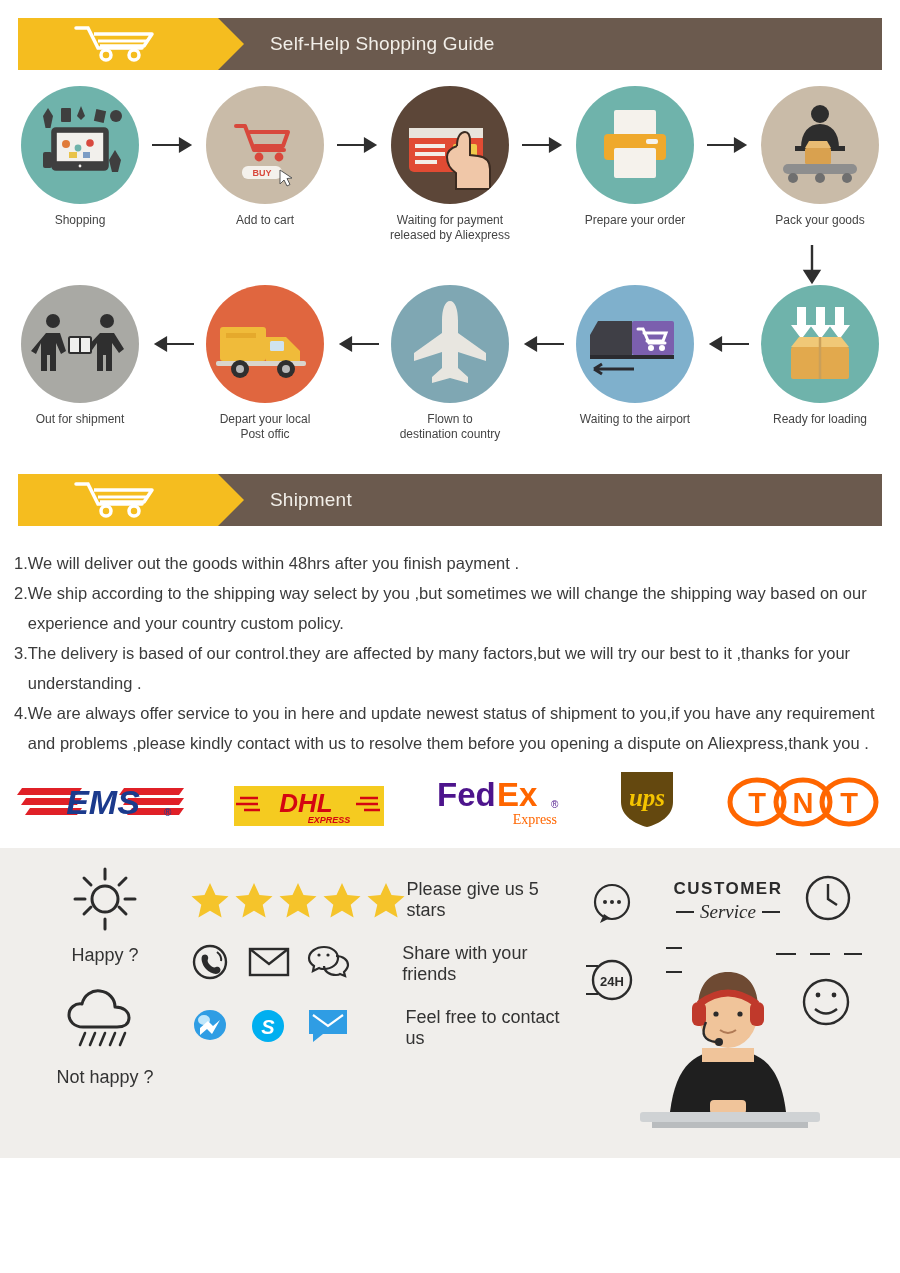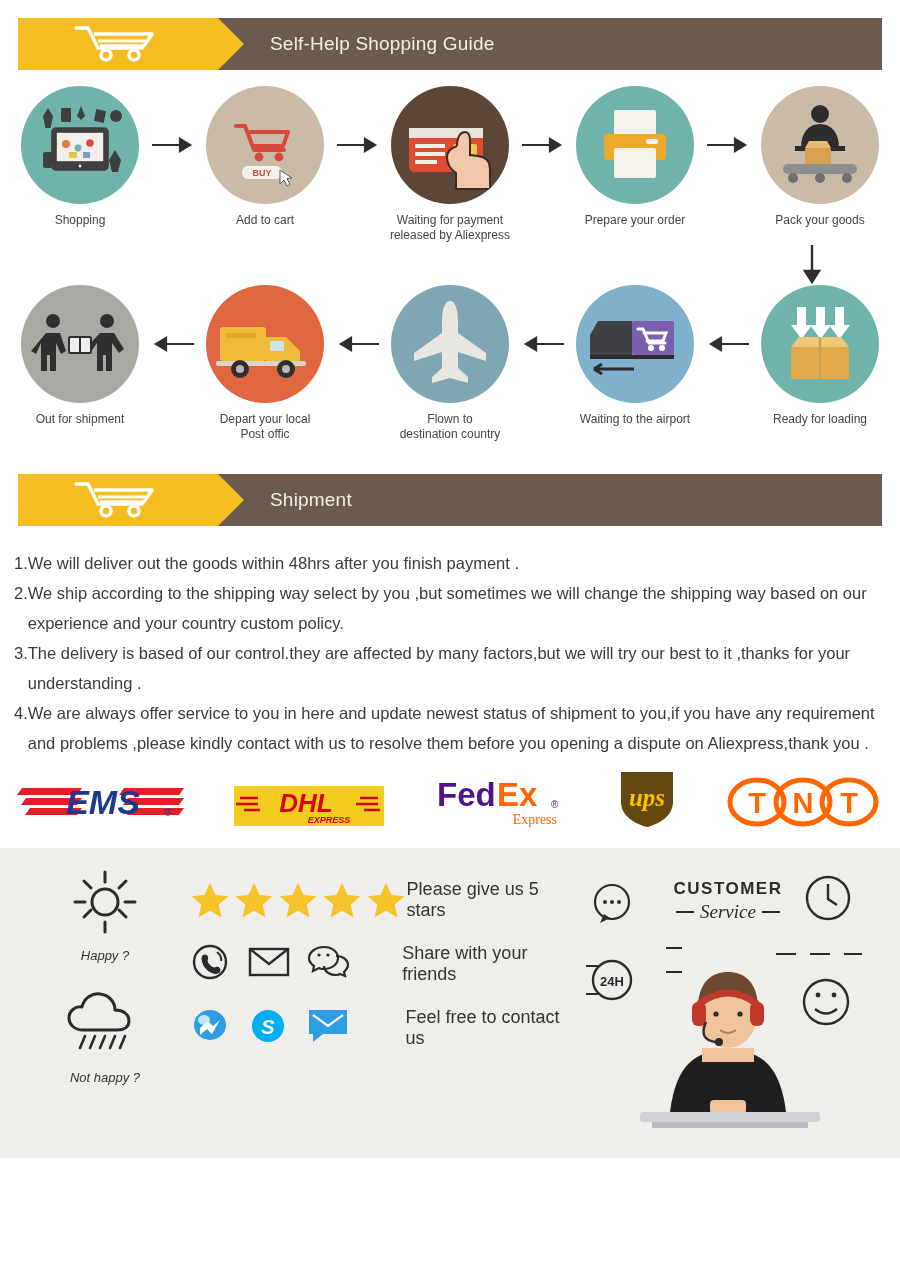--- a/index.html
+++ b/index.html
@@ -129,21 +129,21 @@
     padding: 14px 20px 0 20px;
   }
   .bottom-left { width: 170px; }
   .mood {
     height: 104px;
     display: flex;
     flex-direction: column;
     align-items: center;
     justify-content: center;
   }
-  .mood-label { font-size: 13px; margin-top: 4px; color: #333; font-style: italic; }
+  .mood-label { font-size: 18px; margin-top: 4px; color: #333; }
   .bottom-mid { flex: 1; padding-top: 6px; }
   .mid-row {
     display: flex;
     align-items: center;
     height: 64px;
   }
   .mid-icons { width: 220px; display: flex; align-items: center; gap: 18px; }
   .mid-text { font-size: 18px; color: #333; }
   .stars { display: flex; gap: 4px; }
   .bottom-right { width: 300px; position: relative; }

